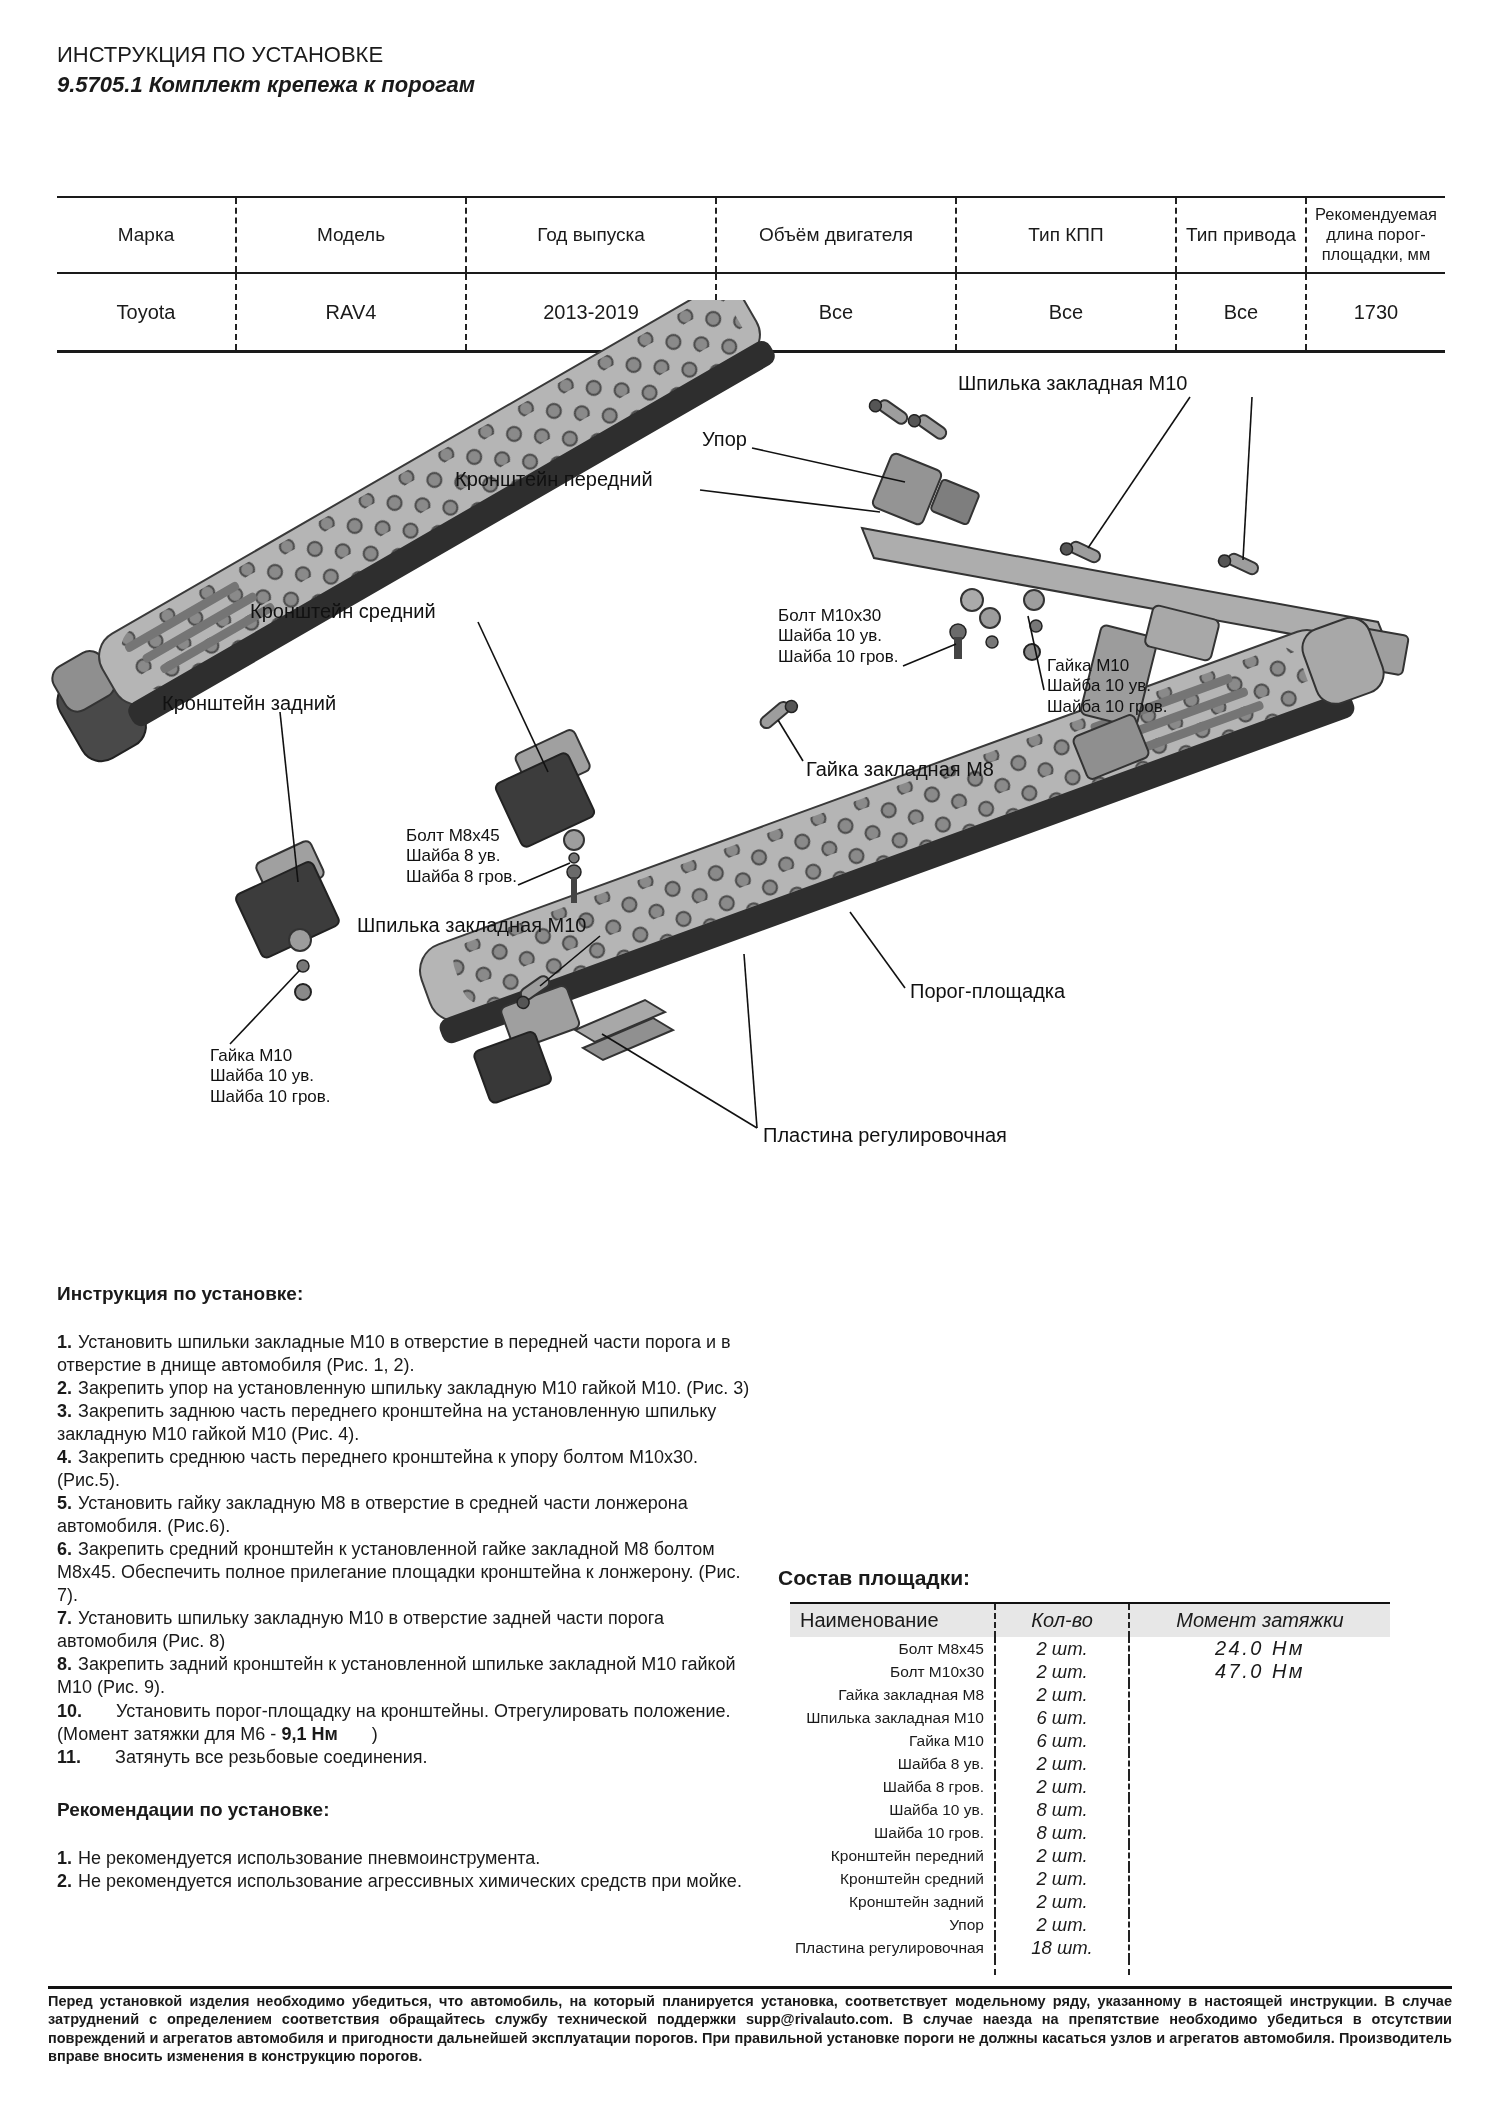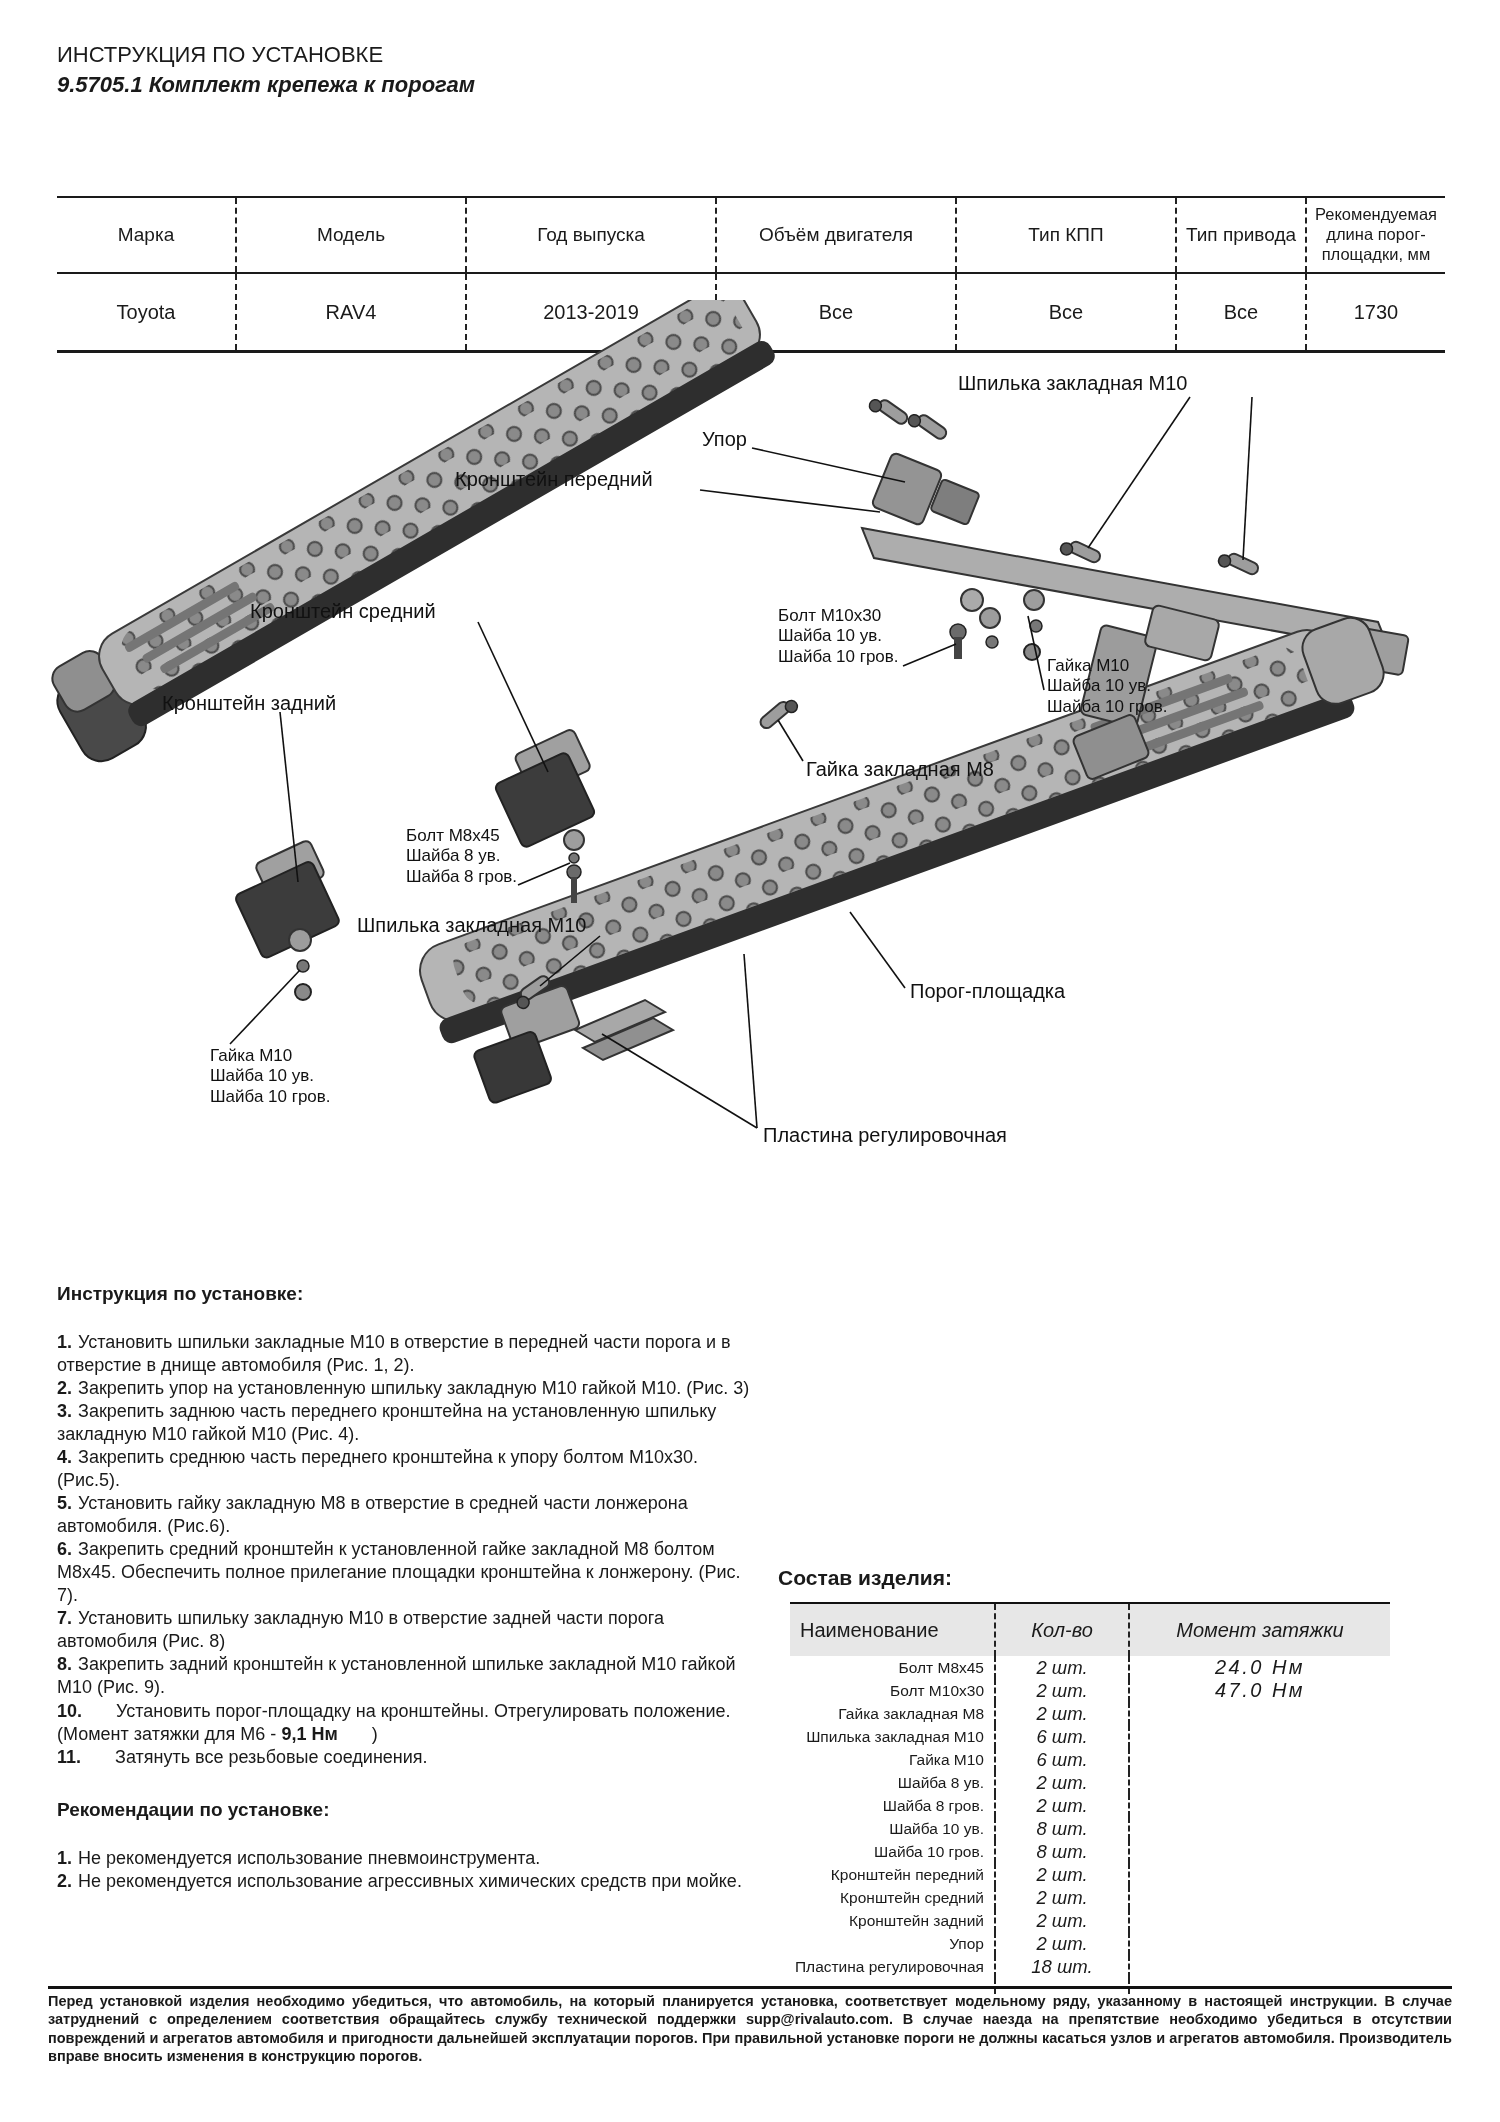--- a/index.html
+++ b/index.html
@@ -26,21 +26,21 @@
   .instr h3{margin:0 0 26px 0;font-size:19px;font-weight:bold;}
   .instr p{margin:0;font-size:18px;line-height:1.28;}
   .instr p b{margin-right:6px;}
   .instr p.tab b{margin-right:34px;}
   .instr .rec-head{margin:30px 0 26px 0;}
   
   .parts-head{left:778px;top:1566px;font-size:21px;font-weight:bold;}
   .parts{left:790px;top:1602px;width:600px;border-top:2.5px solid #111;}
   .prow{display:grid;grid-template-columns:204px 134px 262px;}
   .prow > div:nth-child(2),.prow > div:nth-child(3){border-left:2px dashed #222;font-style:italic;}
-  .prow.hdr{background:#e7e7e7;height:52px;}
+  .prow.hdr{background:#e7e7e7;height:33px;}
   .prow.hdr div{display:flex;align-items:center;font-size:20px;}
   .prow.hdr .c1{padding-left:10px;}
   .prow.hdr .c2,.prow.hdr .c3{justify-content:center;}
   .prow.dat{height:23px;}
   .prow.dat .c1{font-size:15.5px;text-align:right;padding-right:10px;line-height:23px;}
   .prow.dat .c2{font-size:18.5px;text-align:center;line-height:23px;}
   .prow.dat .c3{font-size:20px;letter-spacing:2.5px;text-align:center;line-height:23px;}
   .prow.spacer{height:16px;}
   
   .footer{left:48px;top:1986px;width:1404px;border-top:3px solid #111;padding-top:3px;
@@ -228,21 +228,21 @@
   <p><b>7.</b><span>Установить шпильку закладную М10 в отверстие задней части порога автомобиля (Рис. 8)</span></p>
   <p><b>8.</b><span>Закрепить задний кронштейн к установленной шпильке закладной М10 гайкой М10 (Рис. 9).</span></p>
   <p class="tab"><b>10.</b><span>Установить порог-площадку на кронштейны. Отрегулировать положение. (Момент затяжки для М6 -</span> <b>9,1 Нм</b><span>)</span></p>
   <p class="tab"><b>11.</b><span>Затянуть все резьбовые соединения.</span></p>
 
   <h3 class="rec-head">Рекомендации по установке:</h3>
   <p><b>1.</b><span>Не рекомендуется использование пневмоинструмента.</span></p>
   <p><b>2.</b><span>Не рекомендуется использование агрессивных химических средств при мойке.</span></p>
 </div>
 
-<div class="abs parts-head">Состав изделия:</div>
+<div class="abs parts-head">Состав площадки:</div>
 <div class="abs parts">
   <div class="prow hdr">
     <div class="c1">Наименование</div>
     <div class="c2">Кол-во</div>
     <div class="c3">Момент затяжки</div>
   </div>
   <div class="prow dat">
       <div class="c1">Болт М8х45</div>
       <div class="c2">2 шт.</div>
       <div class="c3">24.0 Нм</div>

